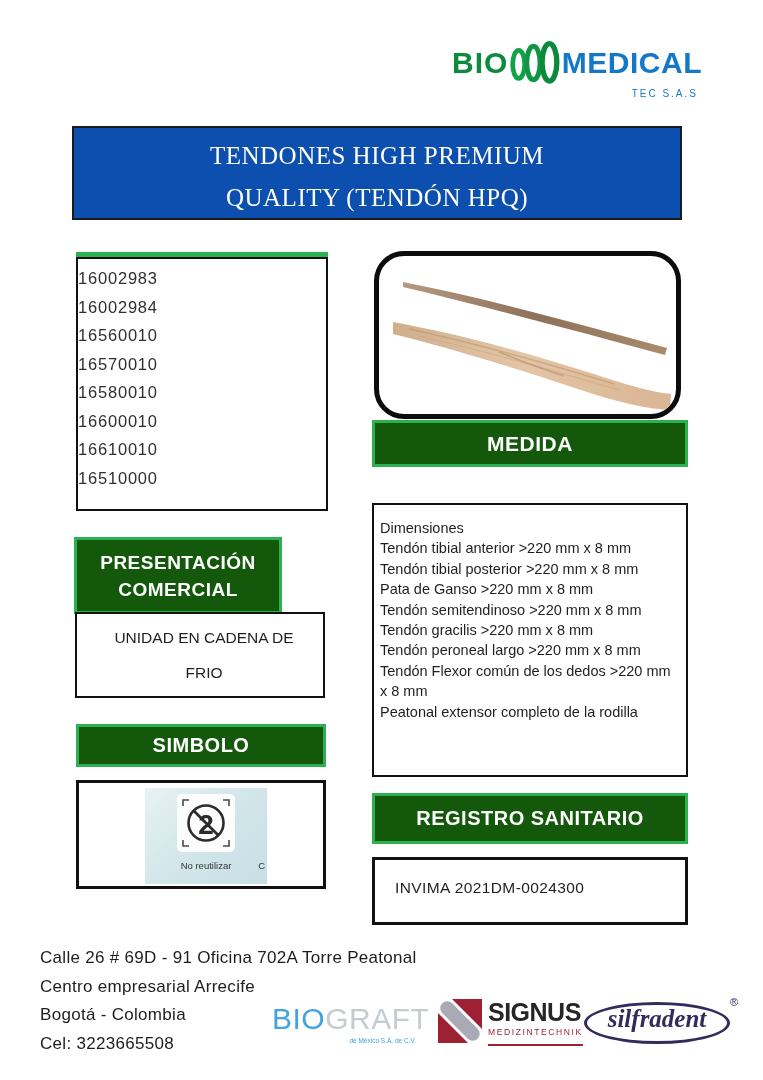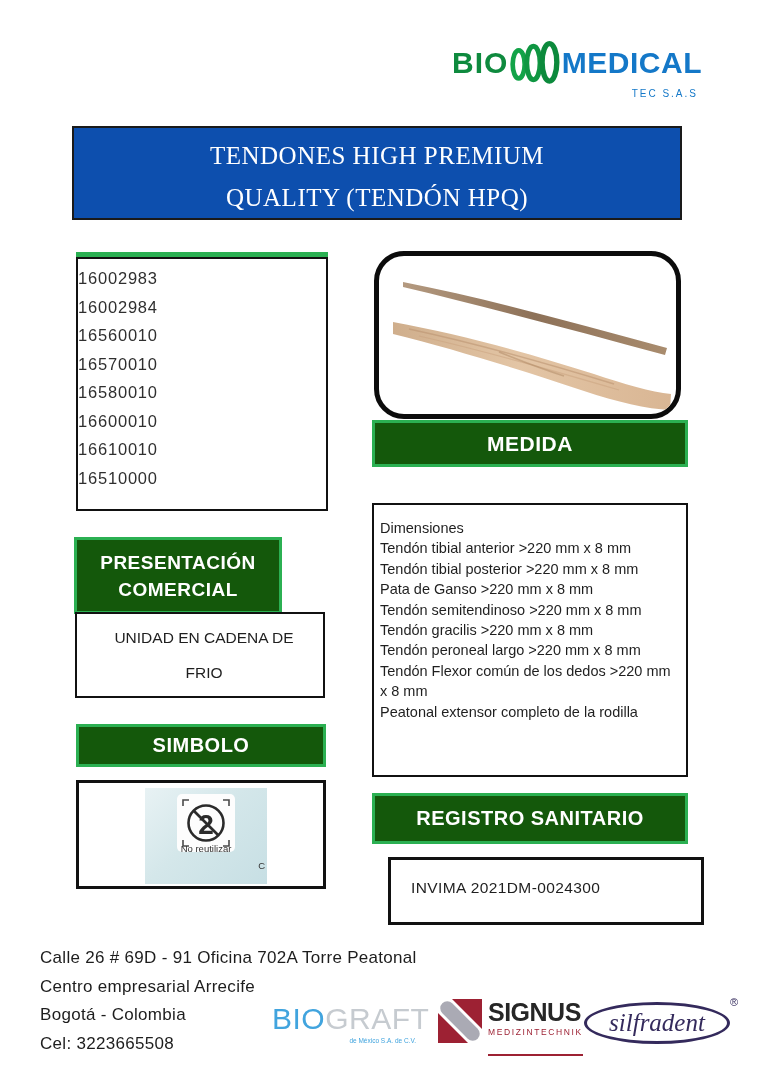--- a/index.html
+++ b/index.html
@@ -46,57 +46,57 @@
   }
   .symbol-box{
     position:absolute;left:76px;top:780px;width:250px;height:109px;box-sizing:border-box;
     border:3px solid #111;background:#fff;
   }
   .symbol-photo{
     position:absolute;left:66px;top:5px;width:122px;height:96px;
     background:linear-gradient(135deg,#e8f2f4 0%,#d4e7ea 45%,#c7dfe4 100%);
   }
   .symbol-card{position:absolute;left:32px;top:6px;width:58px;height:58px;background:#fdfdfd;border-radius:5px;}
-  .symbol-label{position:absolute;left:0;top:55px;width:122px;text-align:center;font-size:9.5px;color:#333;}
+  .symbol-label{position:absolute;left:0;top:72px;width:122px;text-align:center;font-size:9.5px;color:#333;}
   .symbol-partial{position:absolute;right:2px;top:72px;font-size:9.5px;color:#333;}
   
   .tendon-frame{
     position:absolute;left:374px;top:251px;width:307px;height:168px;box-sizing:border-box;
     border:5px solid #0c0c0c;border-radius:30px;background:#fff;overflow:hidden;
   }
   
   .dims-box{
     position:absolute;left:372px;top:503px;width:316px;height:274px;box-sizing:border-box;
     border:2px solid #111;background:#fff;padding:13px 12px 0 6px;
   }
   .dim-line{font-size:14.5px;line-height:20.4px;color:#1f1f1f;}
   
   .invima-box{
-    position:absolute;left:388px;top:857px;width:316px;height:68px;box-sizing:border-box;
+    position:absolute;left:372px;top:857px;width:316px;height:68px;box-sizing:border-box;
     border:3px solid #111;background:#fff;padding:19px 0 0 20px;font-size:15.5px;color:#1f1f1f;
     letter-spacing:.4px;
   }
   
   .footer-address{position:absolute;left:40px;top:944px;}
   .addr-line{font-size:17px;line-height:28.5px;color:#1d1d1d;letter-spacing:.3px;}
   
   .biograft{position:absolute;left:272px;top:1002px;width:150px;height:48px;}
   .biograft-row{font-size:30px;letter-spacing:.5px;line-height:34px;white-space:nowrap;}
   .biograft-bio{color:var(--biograft-blue);}
   .biograft-graft{color:var(--biograft-gray);}
   .biograft-tag{text-align:right;font-size:6.5px;color:var(--biograft-blue);margin-top:1px;padding-right:6px;}
   .signus{position:absolute;left:438px;top:999px;display:flex;align-items:flex-start;}
   .signus-txt{margin-left:6px;}
   .signus-name{font-size:25px;font-weight:bold;color:#262626;letter-spacing:-.5px;line-height:26px;}
-  .signus-sub{font-size:8.5px;color:var(--signus-red);letter-spacing:1.6px;border-bottom:2px solid var(--signus-red);padding-bottom:17px;margin-top:2px;}
+  .signus-sub{font-size:8.5px;color:var(--signus-red);letter-spacing:1.6px;border-bottom:2px solid var(--signus-red);padding-bottom:7px;margin-top:2px;}
   .silfradent{position:absolute;left:584px;top:1002px;width:152px;height:44px;}
   .silfradent-oval{
     box-sizing:border-box;width:146px;height:42px;border:3px solid var(--silfradent-purple);
-    border-radius:50% / 50%;display:flex;align-items:center;justify-content:center;
-    font-family:"Liberation Serif",serif;font-style:italic;font-weight:normal;font-size:25px;
+    border-radius:50% / 50%;display:flex;align-items:flex-start;justify-content:center;
+    font-family:"Liberation Serif",serif;font-style:italic;font-weight:bold;font-size:25px;
     color:var(--silfradent-purple);
   }
   .silfradent-reg{position:absolute;right:-2px;top:-6px;font-size:11px;color:var(--silfradent-purple);}
 </style>
 </head>
 <body>
 
 <div class="page">
 
   <div class="brand">

